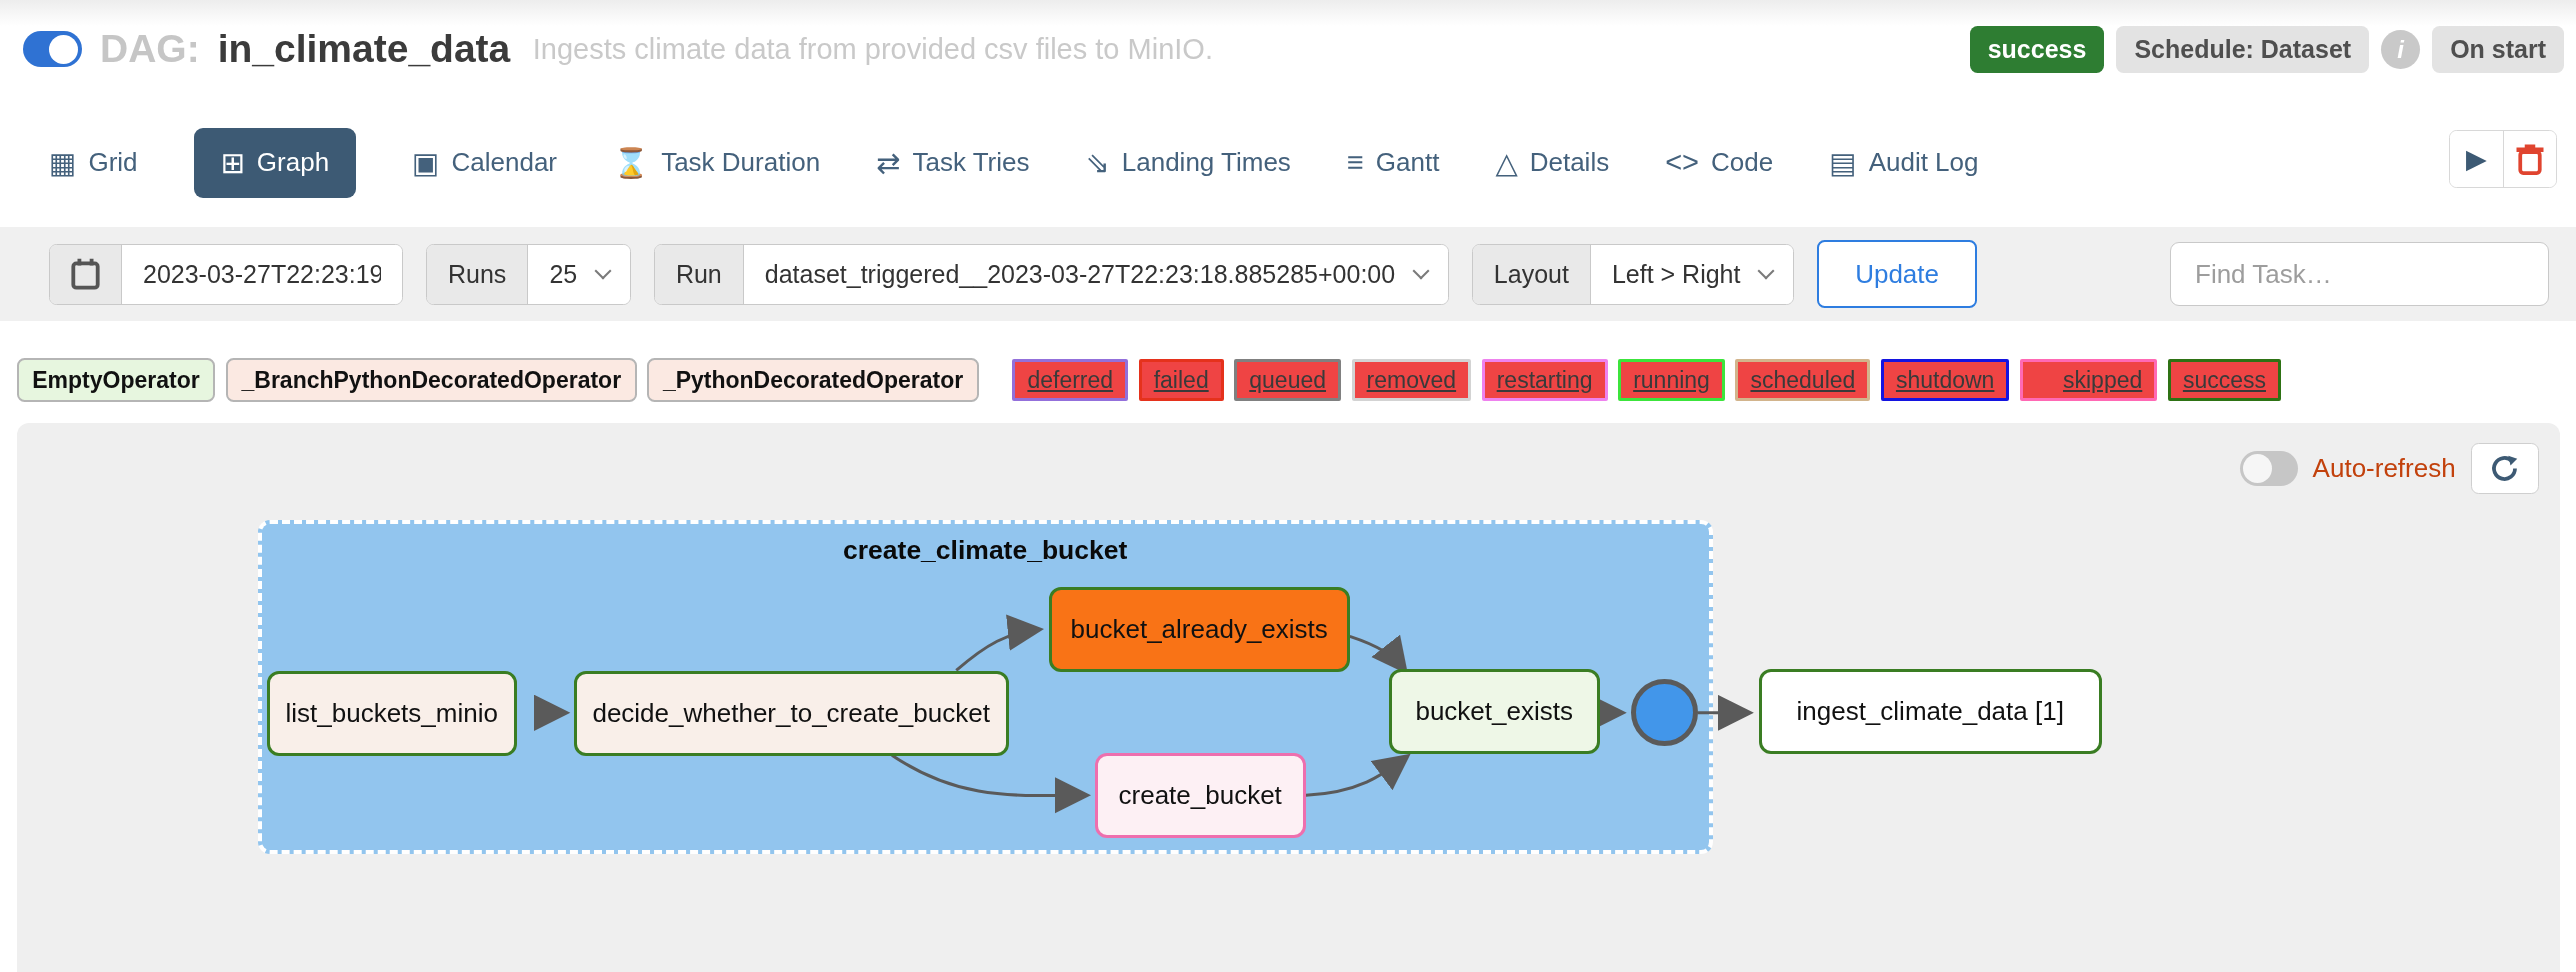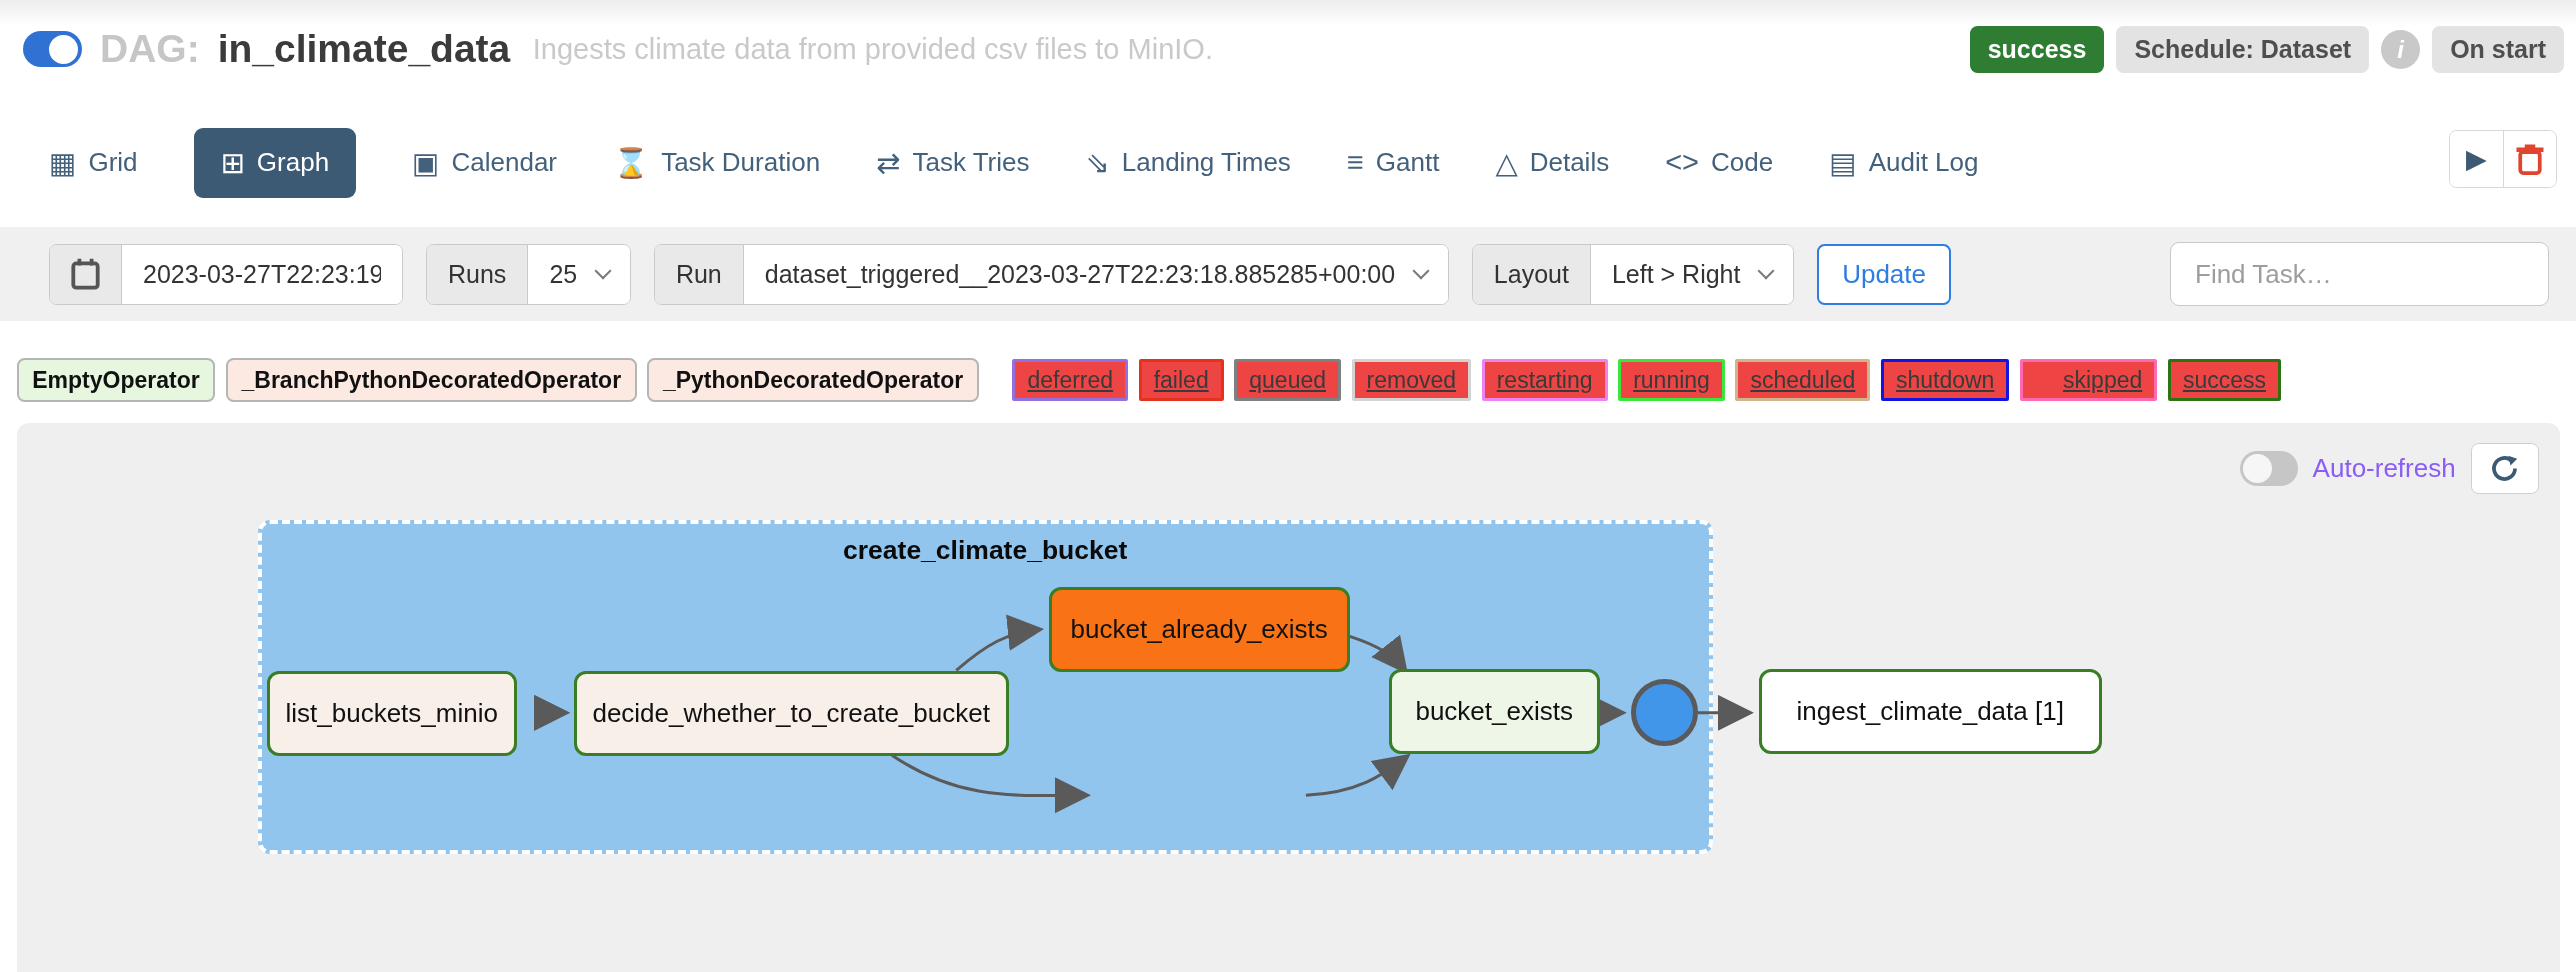--- a/index.html
+++ b/index.html
@@ -35,38 +35,38 @@
   
   .filterbar { position:absolute; left:0; top:227px; width:2576px; height:94px; background:#f0f0f0;
                display:flex; align-items:center; padding-left:49px; gap:23px; }
   .ctl { display:flex; align-items:stretch; height:61px; border:1.5px solid #c9c9c9; border-radius:7.6px; overflow:hidden; background:#fff; }
   .ctl .lbl { background:#e9e9e9; display:flex; align-items:center; padding:0 21px; font-size:25px; color:#333; border-right:1.5px solid #c9c9c9; }
   .ctl .val { display:flex; align-items:center; padding:0 21px; font-size:25px; color:#333; gap:19.7px; cursor:pointer; background:#fff; white-space:nowrap; }
   .ctl input { border:none; outline:none; font-size:25px; color:#333; padding:0 21px; width:280px;
                font-family:"Liberation Sans","DejaVu Sans",sans-serif; }
   .caret { width:12px; height:12px; border-right:2.3px solid #7a7a7a; border-bottom:2.3px solid #7a7a7a;
            transform:rotate(45deg); margin-top:-6px; }
-  .update-btn { height:61px; border:2.3px solid #2e7de0; border-radius:7.6px; background:#fff; color:#2e7de0;
-                font-size:26px; padding:0 23px; cursor:pointer; font-family:inherit; }
+  .update-btn { height:68px; border:2.3px solid #2e7de0; border-radius:7.6px; background:#fff; color:#2e7de0;
+                font-size:26px; padding:0 36px; cursor:pointer; font-family:inherit; }
   .find-task { margin-left:auto; margin-right:27px; width:379px; height:64px; border:1.5px solid #c9c9c9; border-radius:9px;
                font-size:26px; padding:0 24px; outline:none; font-family:"Liberation Sans","DejaVu Sans",sans-serif; }
   .find-task::placeholder { color:#9d9d9d; }
 
   
   .legend { position:absolute; left:16.7px; top:345px; width:2550px; height:70px; display:flex; align-items:center; gap:10.6px; }
   .op-badge { border:2.3px solid #b5b5b5; border-radius:7.6px; padding:6.8px 13.6px; font-size:23px; color:#111; background:#fff; cursor:pointer; white-space:nowrap;font-weight:bold; }
   .st-badge { border:3.8px solid #888; border-radius:2px; padding:4.5px 12px; font-size:23px; color:#3a3a3a; background:#ef4444; cursor:pointer; white-space:nowrap;text-decoration:underline; }
   .st-first { margin-left:23px; }
 
   
   .panel { position:absolute; left:16.7px; top:423px; width:2543px; height:560px; background:#efefef; border-radius:12px; }
   .panel-controls { position:absolute; top:19.7px; right:21px; display:flex; align-items:center; gap:15px; }
   .ar-toggle { width:58px; height:35px; border-radius:17.4px; background:#c6c6c6; position:relative; cursor:pointer; }
   .ar-toggle .knob { position:absolute; top:3px; left:3px; width:29px; height:29px; border-radius:50%; background:#f6f6f6; }
-  .ar-label { font-size:26px; color:#8b5cf6; }
+  .ar-label { font-size:26px; color:#c2410c; }
   .refresh-btn { width:68px; height:51px; background:#fff; border:1.5px solid #cfcfcf; border-radius:7.6px;
                  display:flex; align-items:center; justify-content:center; cursor:pointer; }
 
   .tgroup { position:absolute; left:241px; top:97px; width:1455px; height:334px; background:#92c5ee;
             border:4.5px dashed #ffffff; border-radius:12px; cursor:pointer; }
   .tgroup-title { position:absolute; left:0; top:10.6px; width:100%; text-align:center;
                   font-size:26.5px; font-weight:bold; color:#0a0a0a; }
 
   svg.edges { position:absolute; left:0; top:0; width:2543px; height:560px; pointer-events:none; }
 
@@ -241,18 +241,19 @@
       <path d="M 1760 282 C 1800 295, 1818 308, 1832 326" marker-end="url(#arrow)"></path>
       <path d="M 1702 492 C 1772 488, 1802 466, 1834 442" marker-end="url(#arrow)"></path>
       <path d="M 2090 383 L 2118 383" marker-end="url(#arrow)"></path>
       <path d="M 2220 383 L 2286 383" marker-end="url(#arrow)"></path>
     </g>
   </svg>
 
   <div class="node n-list" style="background: rgb(249, 239, 233); border-color: rgb(58, 125, 35);">list_buckets_minio</div>
   <div class="node n-decide" style="background: rgb(249, 239, 233); border-color: rgb(58, 125, 35);">decide_whether_to_create_bucket</div>
   <div class="node n-already" style="background: #f97316; border-color: rgb(58, 125, 35);">bucket_already_exists</div>
+  <div class="node n-create" style="background: rgb(253, 240, 244); border-color: rgb(238, 111, 174);">create_bucket</div>
   <div class="node n-exists" style="background: rgb(238, 247, 231); border-color: rgb(58, 125, 35);">bucket_exists</div>
   <div class="join-circle" style="background: rgb(66, 150, 234);"></div>
   <div class="node n-ingest" style="background: rgb(255, 255, 255); border-color: rgb(58, 125, 35);">ingest_climate_data [1]</div>
 
 </div>
 
 
 </body></html>

